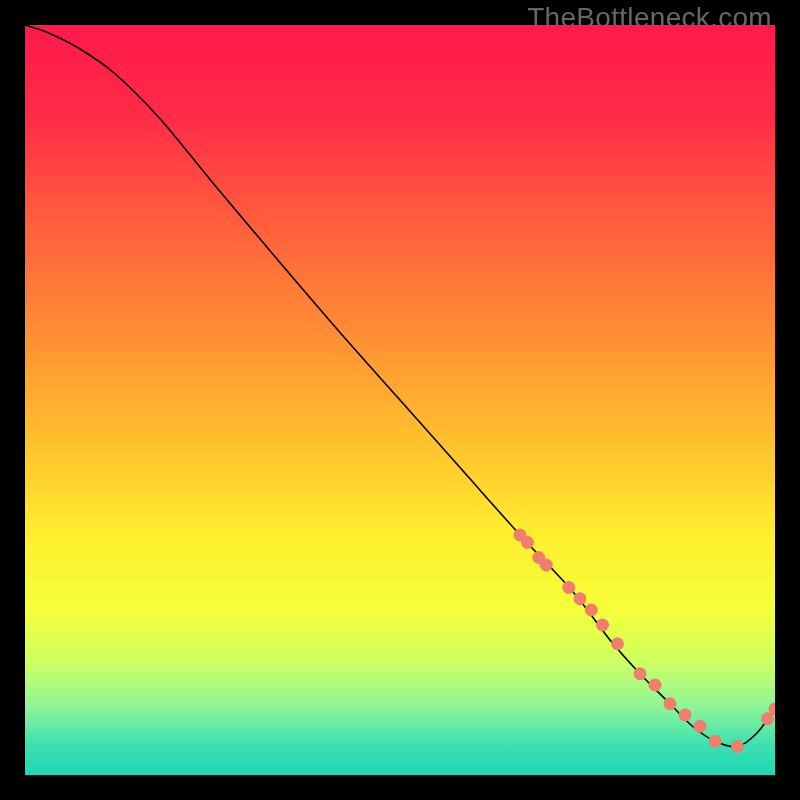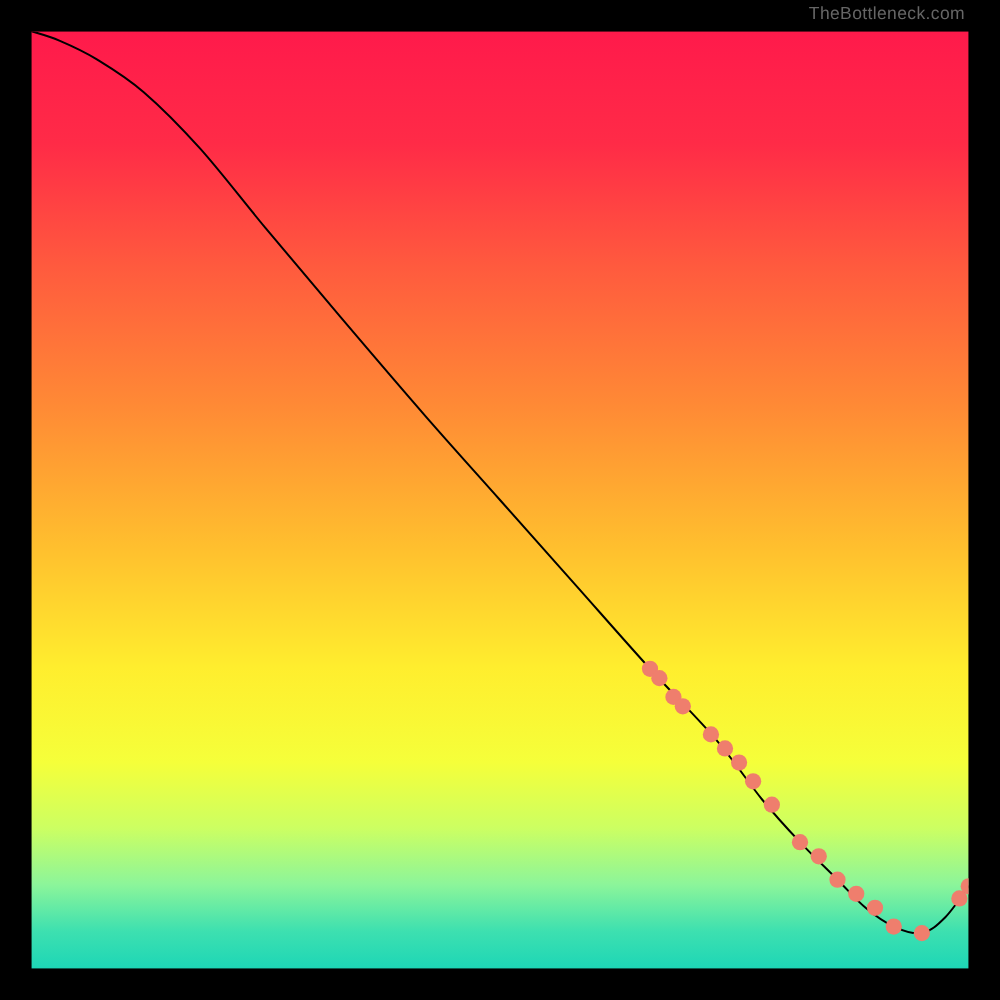--- a/index.html
+++ b/index.html
@@ -16,21 +16,21 @@
     top: 25px;
     width: 750px;
     height: 750px;
     overflow: hidden;
   }
   .watermark {
     position: absolute;
     top: 2px;
     right: 28px;
     font-family: "Helvetica Neue", Arial, sans-serif;
-    font-size: 14px;
+    font-size: 28px;
     font-weight: 500;
     color: #666;
     letter-spacing: 0.3px;
   }
   .gradient-layer, .curve-layer, .points-layer {
     position: absolute;
     left: 0; top: 0;
     width: 750px;
     height: 750px;
   }

